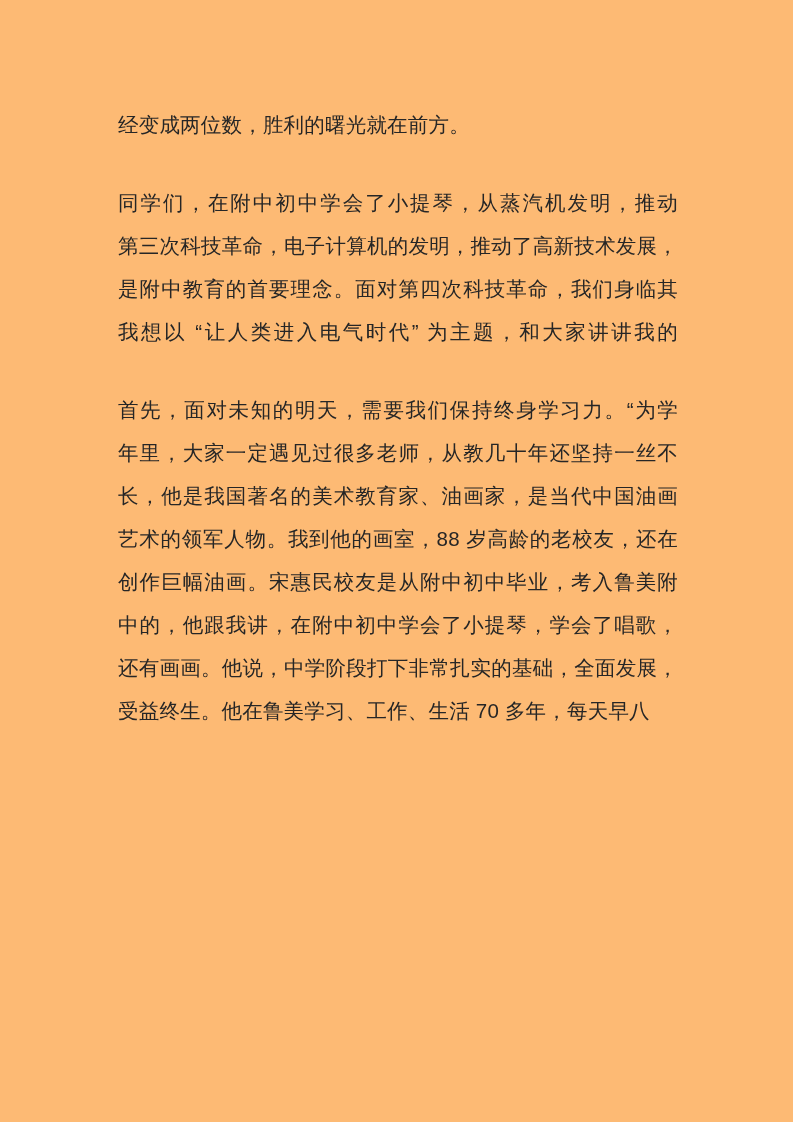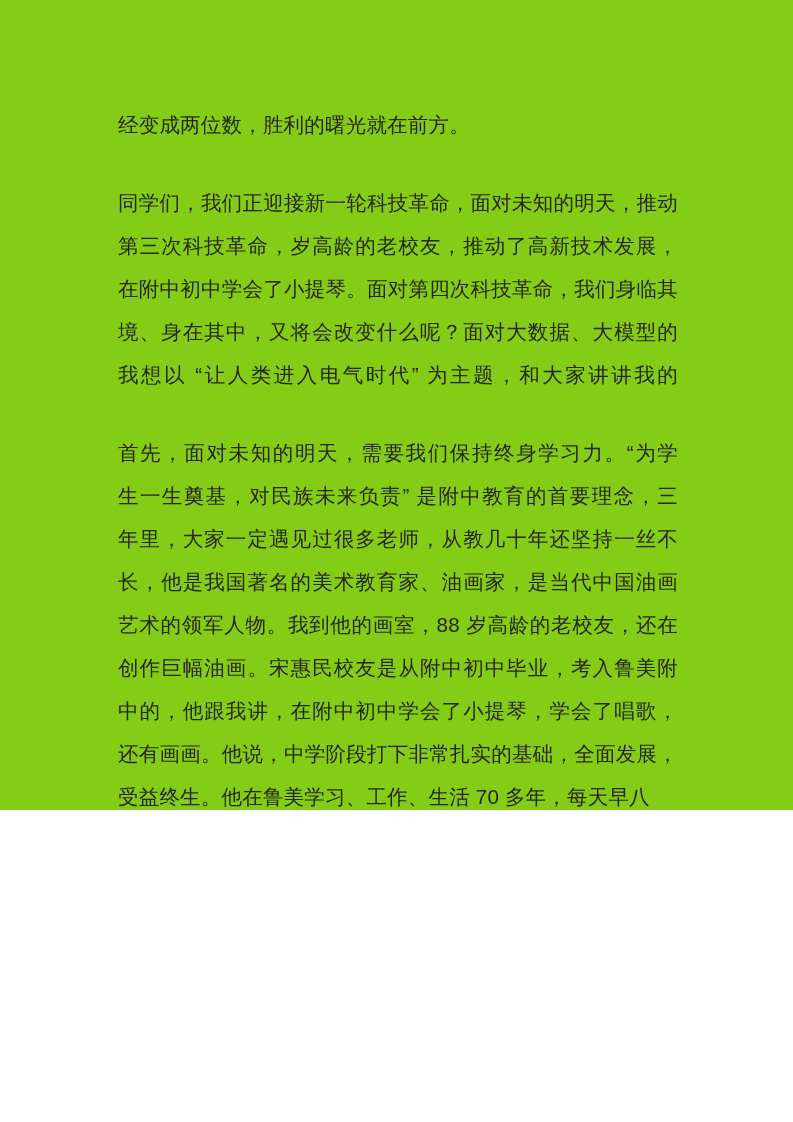--- a/index.html
+++ b/index.html
@@ -11,22 +11,22 @@
     height: 1122px;
     overflow: hidden;
     background: #ffffff;
     font-family: "Liberation Sans", sans-serif;
   }
   .page {
     position: absolute;
     left: 0;
     top: 0;
     width: 793px;
-    height: 810px;
-    background: #84cc16;
+    height: 1122px;
+    background: #fdba74;
   }
   .doc-body {
     position: absolute;
     left: 118px;
     top: 103px;
     width: 560px;
     font-size: 20.5px;
     font-weight: 400;
     color: #262626;
     letter-spacing: 0.2px;
@@ -51,29 +51,27 @@
 </style>
 </head>
 <body style="background: rgb(255, 255, 255);">
 
 <div class="page">
   <div class="doc-body" style="color: rgb(38, 38, 38);">
       <div class="paragraph">
         <div class="line last">经变成两位数，胜利的曙光就在前方。</div>
       </div>
       <div class="paragraph">
-        <div class="line">同学们，我们正迎接新一轮科技革命，面对未知的明天，推动</div>
-        <div class="line">第三次科技革命，岁高龄的老校友，推动了高新技术发展，</div>
-        <div class="line">在附中初中学会了小提琴。面对第四次科技革命，我们身临其</div>
-        <div class="line">境、身在其中，又将会改变什么呢？面对大数据、大模型的</div>
+        <div class="line">同学们，在附中初中学会了小提琴，从蒸汽机发明，推动</div>
+        <div class="line">第三次科技革命，电子计算机的发明，推动了高新技术发展，</div>
+        <div class="line">是附中教育的首要理念。面对第四次科技革命，我们身临其</div>
         <div class="line">我想以 “让人类进入电气时代” 为主题，和大家讲讲我的</div>
       </div>
       <div class="paragraph">
         <div class="line">首先，面对未知的明天，需要我们保持终身学习力。“为学</div>
-        <div class="line">生一生奠基，对民族未来负责” 是附中教育的首要理念，三</div>
         <div class="line">年里，大家一定遇见过很多老师，从教几十年还坚持一丝不</div>
         <div class="line">长，他是我国著名的美术教育家、油画家，是当代中国油画</div>
         <div class="line">艺术的领军人物。我到他的画室，88 岁高龄的老校友，还在</div>
         <div class="line">创作巨幅油画。宋惠民校友是从附中初中毕业，考入鲁美附</div>
         <div class="line">中的，他跟我讲，在附中初中学会了小提琴，学会了唱歌，</div>
         <div class="line">还有画画。他说，中学阶段打下非常扎实的基础，全面发展，</div>
         <div class="line last">受益终生。他在鲁美学习、工作、生活 70 多年，每天早八</div>
       </div>
     </div>
 </div>

